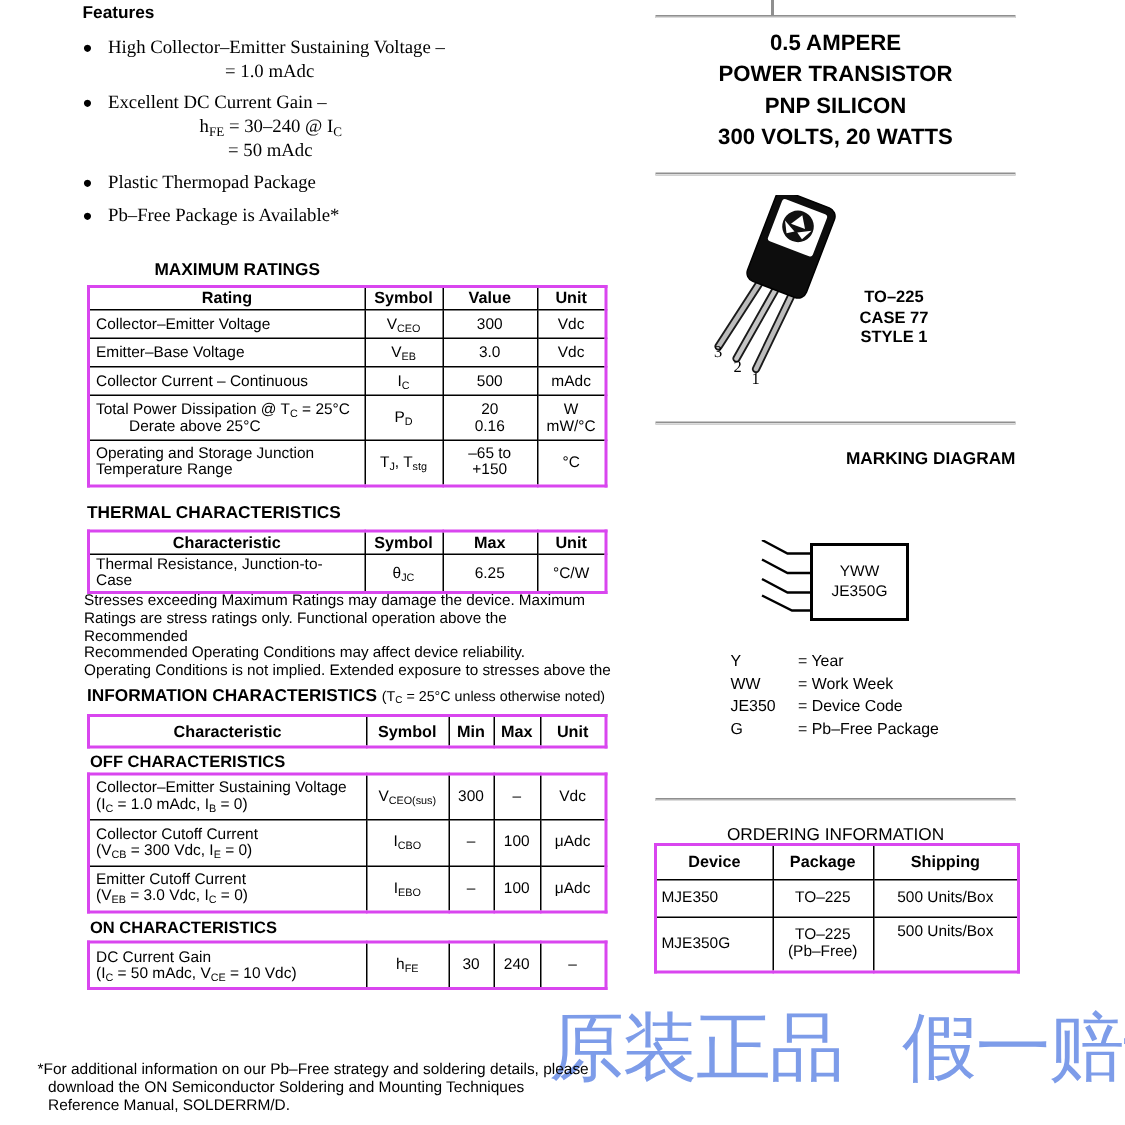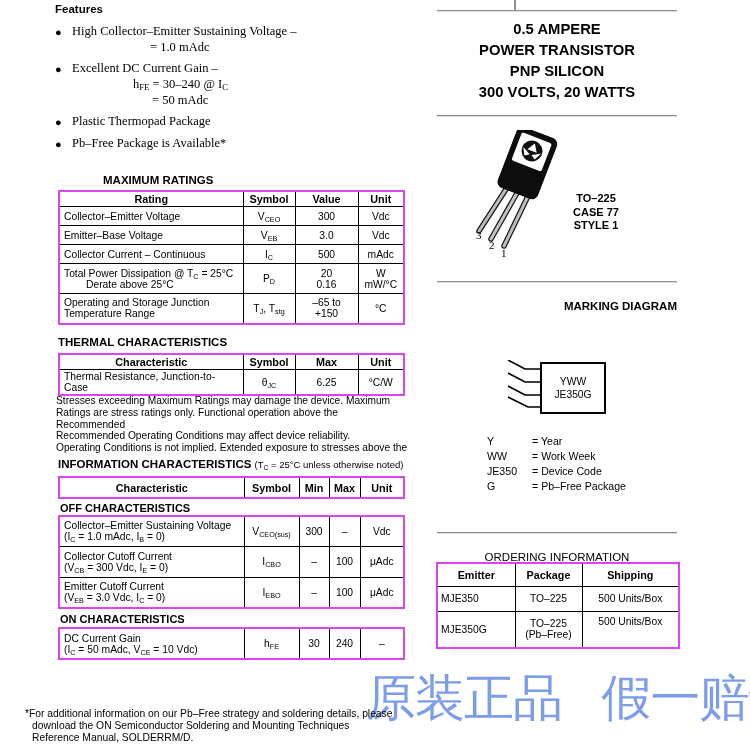--- a/index.html
+++ b/index.html
@@ -388,21 +388,21 @@
 <div class="ordering-title">ORDERING INFORMATION</div>
 
 <table class="dtable tbl-ordering">
   <colgroup>
       <col style="width:78px">
       <col style="width:67px">
       <col style="width:97px">
     </colgroup>
   <tbody>
       <tr style="height:23px">
-    <th>Emitter</th>
+    <th>Device</th>
     <th>Package</th>
     <th>Shipping</th>
   </tr>
   <tr style="height:25px">
     <td class="l">MJE350</td>
     <td class="c">TO–225</td>
     <td class="c">500 Units/Box</td>
   </tr>
   <tr style="height:37px">
     <td class="l">MJE350G</td>

